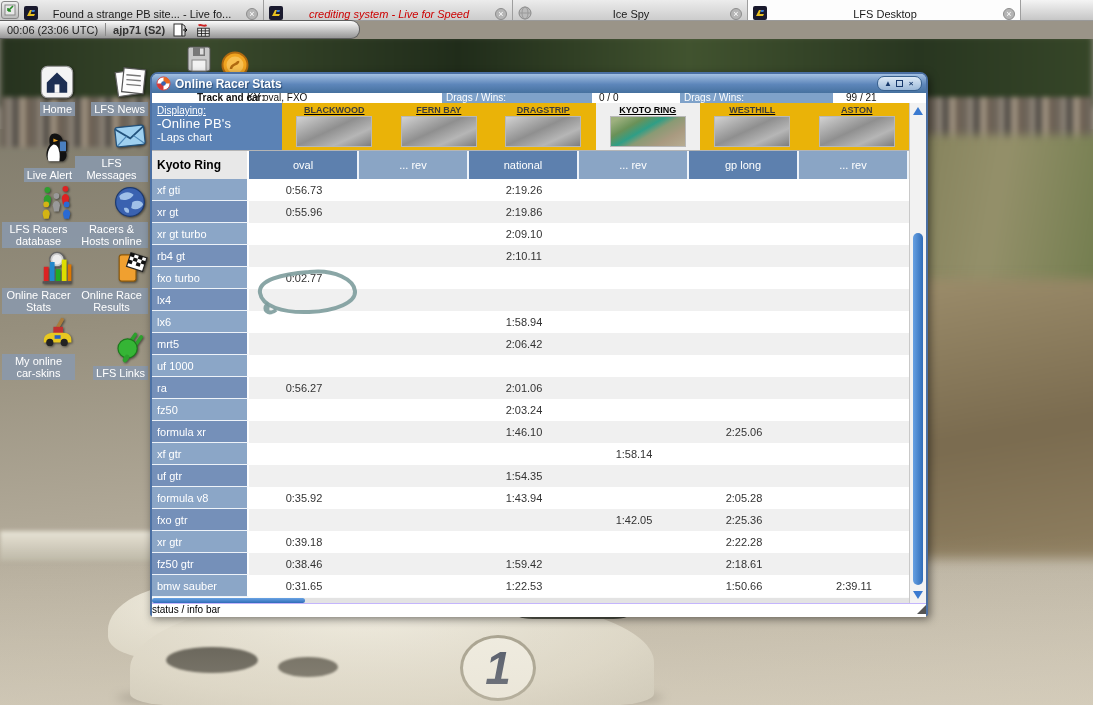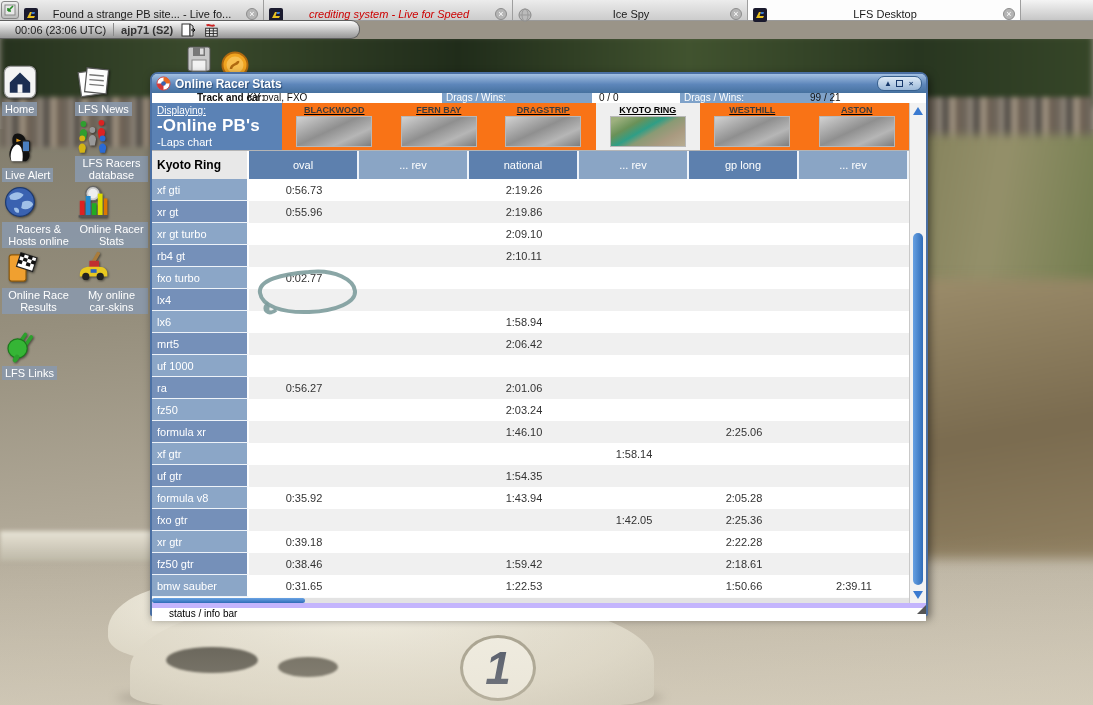--- a/index.html
+++ b/index.html
@@ -2,30 +2,30 @@
 <html><head>
 <meta charset="utf-8">
 <style>
   html,body{margin:0;padding:0;}
   body{width:1093px;height:705px;overflow:hidden;font-family:"Liberation Sans",sans-serif;background:#777;position:relative;}
   .screen{position:absolute;left:0;top:0;width:1093px;height:705px;overflow:hidden;background:#9a9488;}
 
   
   .tabbar{position:absolute;left:0;top:0;width:1093px;height:20px;background:linear-gradient(#f4f4f4,#c6c6c6);border-bottom:1px solid #999;display:flex;z-index:6;}
   .newtab{width:18px;height:18px;margin:1px 0 0 1px;background:linear-gradient(#eee,#bbb);border:1px solid #888;border-radius:3px;box-sizing:border-box;display:flex;align-items:center;justify-content:center;}
-  .tab{flex:0 0 auto;display:flex;align-items:flex-start;padding:8px 5px;border-right:1px solid #9e9e9e;background:linear-gradient(#ececec,#cccccc);font-size:11px;color:#1a1a1a;box-sizing:border-box;}
+  .tab{flex:0 0 auto;display:flex;align-items:flex-end;padding:0 5px;border-right:1px solid #9e9e9e;background:linear-gradient(#ececec,#cccccc);font-size:11px;color:#1a1a1a;box-sizing:border-box;}
   .tab .ticon{width:14px;height:14px;flex:0 0 14px;}
   .tab .ticon svg{width:14px;height:14px;display:block;}
   .tab-title{flex:1;text-align:center;white-space:nowrap;overflow:hidden;}
   .tab.highlight .tab-title{color:#cc0000;font-style:italic;}
   .tab.active{background:#fdfdfd;}
   .tab-close{flex:0 0 12px;width:12px;height:12px;border-radius:50%;background:#b5b5b5;border:1px solid #8d8d8d;color:#fff;font-size:9px;line-height:11px;text-align:center;box-sizing:border-box;}
 
   
-  .taskbar{position:absolute;left:0;top:20px;width:360px;height:19px;background:linear-gradient(#fbfbfb,#969696);border:1px solid #5e5e5e;border-left:none;border-radius:0 9px 9px 0;display:flex;align-items:center;gap:7px;padding:0 15px;font-size:11px;color:#222;z-index:6;box-sizing:border-box;}
+  .taskbar{position:absolute;left:0;top:20px;width:360px;height:19px;background:linear-gradient(#fbfbfb,#969696);border:1px solid #5e5e5e;border-left:none;border-radius:0 9px 9px 0;display:flex;align-items:center;gap:7px;padding:0 7px;font-size:11px;color:#222;z-index:6;box-sizing:border-box;}
   .tb-sep{width:1px;height:13px;background:#8a8a8a;}
   .tb-user{font-weight:bold;color:#333;}
   .tb-ic{width:16px;height:16px;}
   .tb-ic svg{width:16px;height:16px;display:block;}
 
   
   .photo{position:absolute;left:0;top:39px;width:1093px;height:666px;z-index:1;overflow:hidden;}
   .ph-road{position:absolute;left:0;top:90px;width:100%;height:576px;background:linear-gradient(175deg,#827d6d 0%,#968f7d 30%,#b2aa99 62%,#cbc3b2 100%);}
   .ph-trees{position:absolute;left:0;top:-4px;width:100%;height:72px;background:linear-gradient(90deg,#26321e,#3a4a2c 18%,#202c1a 42%,#41532f 63%,#283620 84%,#364628);filter:blur(3px);}
   .ph-crowd{position:absolute;left:0;top:58px;width:100%;height:50px;background:repeating-linear-gradient(90deg,#6e655a 0 7px,#8d8478 7px 12px,#57524b 12px 19px,#9a8d7c 19px 26px,#6b5f52 26px 31px);filter:blur(2.5px);}
@@ -41,21 +41,21 @@
   .car-num{position:absolute;left:352px;top:90px;width:76px;height:66px;background:#f5f3e9;border:3px solid #97927f;border-radius:50%;display:flex;align-items:center;justify-content:center;font-size:46px;font-weight:bold;font-style:italic;color:#232f49;box-sizing:border-box;}
   .car-intake{position:absolute;left:58px;top:102px;width:92px;height:26px;background:#3b3931;border-radius:50%;filter:blur(1px);}
   .car-intake2{position:absolute;left:170px;top:112px;width:60px;height:20px;background:#4a473d;border-radius:50%;filter:blur(1px);}
 
   
   .bicon{position:absolute;z-index:2;}
   .bicon svg{display:block;}
 
   
   .icon-grid{position:absolute;left:2px;top:50px;width:146px;display:grid;grid-template-columns:73px 73px;grid-auto-rows:66px;z-index:2;}
-  .dicon{display:flex;flex-direction:column;align-items:flex-start;justify-content:flex-end;cursor:default;}
+  .dicon{display:flex;flex-direction:column;align-items:flex-end;justify-content:flex-end;cursor:default;}
   .dicon .art{width:36px;height:36px;}
   .dicon .art svg{width:36px;height:36px;display:block;filter:drop-shadow(1px 1px 1px rgba(0,0,0,.5));}
   .dicon .caption{margin-top:2px;background:rgba(138,152,172,.88);color:#fff;font-size:11px;line-height:12px;text-align:center;padding:1px 3px;max-width:70px;}
 
   
   .window{position:absolute;left:150px;top:72px;width:778px;height:544px;box-sizing:border-box;border:2px solid #4a6fa3;border-radius:8px 8px 2px 2px;background:#fff;box-shadow:2px 3px 8px rgba(0,0,0,.5);z-index:4;display:flex;flex-direction:column;}
   .titlebar{height:19px;flex:0 0 19px;background:linear-gradient(#a3c0e2,#5d86ba 55%,#46719f);border-radius:5px 5px 0 0;display:flex;align-items:center;gap:4px;padding:0 4px;}
   .titlebar .wicon{width:15px;height:15px;}
   .titlebar .wicon svg{width:15px;height:15px;display:block;}
   .wtitle{color:#fff;font-weight:bold;font-size:12px;text-shadow:1px 1px 1px #2a4a74;}
@@ -63,29 +63,29 @@
   .wc{font-size:8px;line-height:12px;color:#16386b;font-weight:bold;width:10px;text-align:center;}
   .wc-max{width:7px;height:7px;border:1.5px solid #16386b;box-sizing:border-box;}
 
   .inforow{position:relative;height:10px;flex:0 0 10px;font-size:10px;line-height:10px;color:#111;background:#fff;overflow:hidden;}
   .inforow span{position:absolute;top:0;height:10px;white-space:nowrap;}
   .tc-label{left:5px;font-weight:bold;margin-left:40px;}
   .tc-value{left:95px;}
   .dw-box1{left:290px;width:150px;background:#7fa2c9;color:#fff;padding-left:4px;box-sizing:border-box;}
   .dw-val1{left:447px;}
   .dw-box2{left:528px;width:153px;background:#7fa2c9;color:#fff;padding-left:4px;box-sizing:border-box;}
-  .dw-val2{left:658px;}
+  .dw-val2{left:694px;}
 
   .main{display:flex;flex:0 0 500px;height:500px;}
   .content{width:757px;display:flex;flex-direction:column;}
 
-  .thumbrow{height:48px;flex:0 0 48px;background:#f97316;display:flex;border-bottom:1px solid #b5b5b5;box-sizing:border-box;}
+  .thumbrow{height:48px;flex:0 0 48px;background:#eab308;display:flex;border-bottom:1px solid #b5b5b5;box-sizing:border-box;}
   .displaying{width:130px;flex:0 0 130px;background:#5b82b5;color:#fff;padding:2px 5px;box-sizing:border-box;}
   .disp-h{font-size:10px;text-decoration:underline;}
-  .disp-1{font-size:17px;font-weight:bold;letter-spacing:.2px;}
+  .disp-1{font-size:13px;font-weight:normal;letter-spacing:.2px;}
   .disp-2{font-size:11px;}
   .tracks{flex:1;display:flex;text-decoration:underline;}
   .thumb{flex:1;display:flex;flex-direction:column;align-items:center;padding-top:1px;}
   .thumb.selected{background:#efefef;}
   .tname{font-size:9px;font-weight:bold;color:#3c3c3c;height:12px;line-height:12px;white-space:nowrap;}
   .thumb.selected .tname{color:#000;}
   .timg{width:76px;height:31px;border:1px solid #b8b8b8;box-sizing:border-box;background:linear-gradient(155deg,#d2d2d2,#8f8f8f 45%,#b6b6b6 72%,#7d7d7d);}
   .thumb.selected .timg{background:linear-gradient(150deg,#9db07e 8%,#6a9158 28%,#2f9e86 44%,#8a9a74 56%,#a99a80 76%,#b7ac92);}
 
   .thead{display:grid;grid-template-columns:97px repeat(6,1fr);height:28px;flex:0 0 28px;}
@@ -107,21 +107,21 @@
   .scribble svg{width:112px;height:54px;display:block;}
 
   .hscroll{height:6px;flex:0 0 6px;background:#e3e3e3;border-top:1px solid #fbfbfb;position:relative;box-sizing:border-box;}
   .hthumb{position:absolute;left:0;top:0;width:153px;height:5px;background:linear-gradient(#6aa4e4,#2f6cb8);border-radius:3px;}
 
   .vscroll{width:17px;flex:0 0 17px;background:#f2f2f2;border-left:1px solid #c9c9c9;position:relative;box-sizing:border-box;}
   .vs-up{position:absolute;left:3px;top:4px;width:0;height:0;border-left:5px solid transparent;border-right:5px solid transparent;border-bottom:8px solid #3a7ad0;}
   .vs-down{position:absolute;left:3px;bottom:4px;width:0;height:0;border-left:5px solid transparent;border-right:5px solid transparent;border-top:8px solid #3a7ad0;}
   .vs-thumb{position:absolute;left:3px;top:130px;width:10px;height:352px;background:linear-gradient(90deg,#66a0e2,#2f6cb8);border-radius:5px;}
 
-  .statusbar{height:13px;flex:0 0 13px;background:#fff;border-top:5px solid #c4b5fd;font-size:10px;line-height:12px;color:#000;padding-left:17px;position:relative;}
+  .statusbar{height:13px;flex:0 0 13px;background:#fff;border-top:1px solid #c4b5fd;font-size:10px;line-height:12px;color:#000;padding-left:0;position:relative;}
   .grip{position:absolute;right:0;bottom:0;width:0;height:0;border-left:9px solid transparent;border-bottom:9px solid #555;}
 </style>
 </head>
 <body>
 
 <div class="screen">
 
   <div class="photo">
     <div class="ph-road"></div>
     <div class="ph-trees"></div>
@@ -265,20 +265,32 @@
       <div class="dicon">
         <div class="art">
           <svg viewBox="0 0 30 30">
             <path d="M13 3 C19 3 21 9 20 15 C24 18 24 24 20 26 L8 26 C5 22 6 16 9 12 C8 7 9 3 13 3Z" fill="#111"></path>
             <path d="M12 12 C16 12 18 17 17 26 L8 26 C6 21 8 14 12 12Z" fill="#fff"></path>
             <rect x="17" y="9" width="6" height="9" rx="1" fill="#4a7fc0" stroke="#222"></rect>
             <path d="M12 7 L16 9 L12 10Z" fill="#e8a020"></path>
           </svg>
         </div>
         <div class="caption">Live Alert</div>
+      </div>
+      <div class="dicon">
+        <div class="art">
+          <svg viewBox="0 0 30 30">
+            <g transform="rotate(-6 15 15)">
+              <rect x="3" y="7" width="24" height="16" rx="2" fill="#9fd0f0" stroke="#23527c"></rect>
+              <path d="M3 8 L15 17 L27 8" fill="none" stroke="#23527c" stroke-width="1.5"></path>
+              <path d="M4 22 L12 15 M26 22 L18 15" stroke="#4f88b8"></path>
+            </g>
+          </svg>
+        </div>
+        <div class="caption">LFS Messages</div>
       </div>
       <div class="dicon">
         <div class="art">
           <svg viewBox="0 0 30 30">
             <g>
               <circle cx="7" cy="5" r="2.4" fill="#2f9e2f"></circle>
               <path d="M4 13 C4 8 10 8 10 13 L9 18 H5Z" fill="#2f9e2f"></path>
               <circle cx="22" cy="4" r="2.4" fill="#d22"></circle>
               <path d="M19 12 C19 7 25 7 25 12 L24 17 H20Z" fill="#d22"></path>
               <circle cx="14.5" cy="10" r="2.4" fill="#999"></circle>

